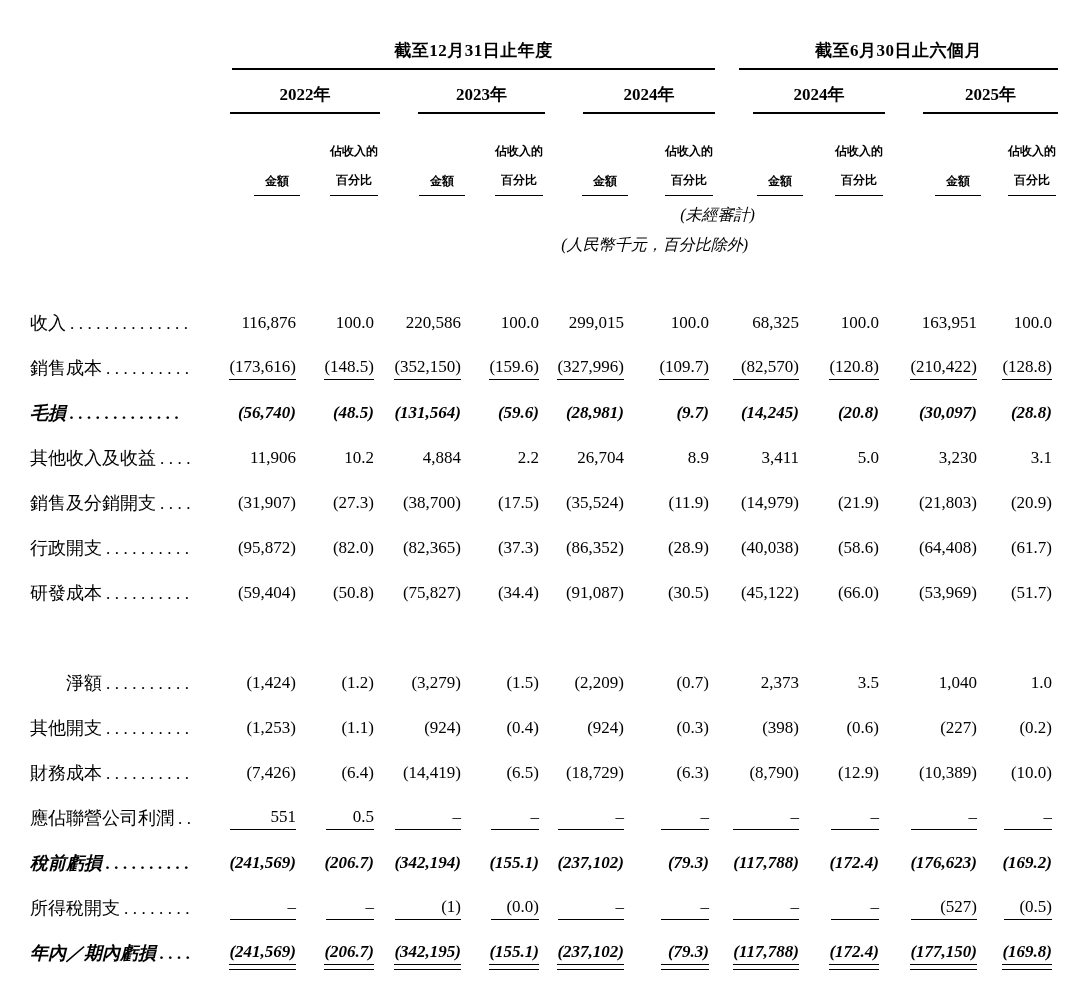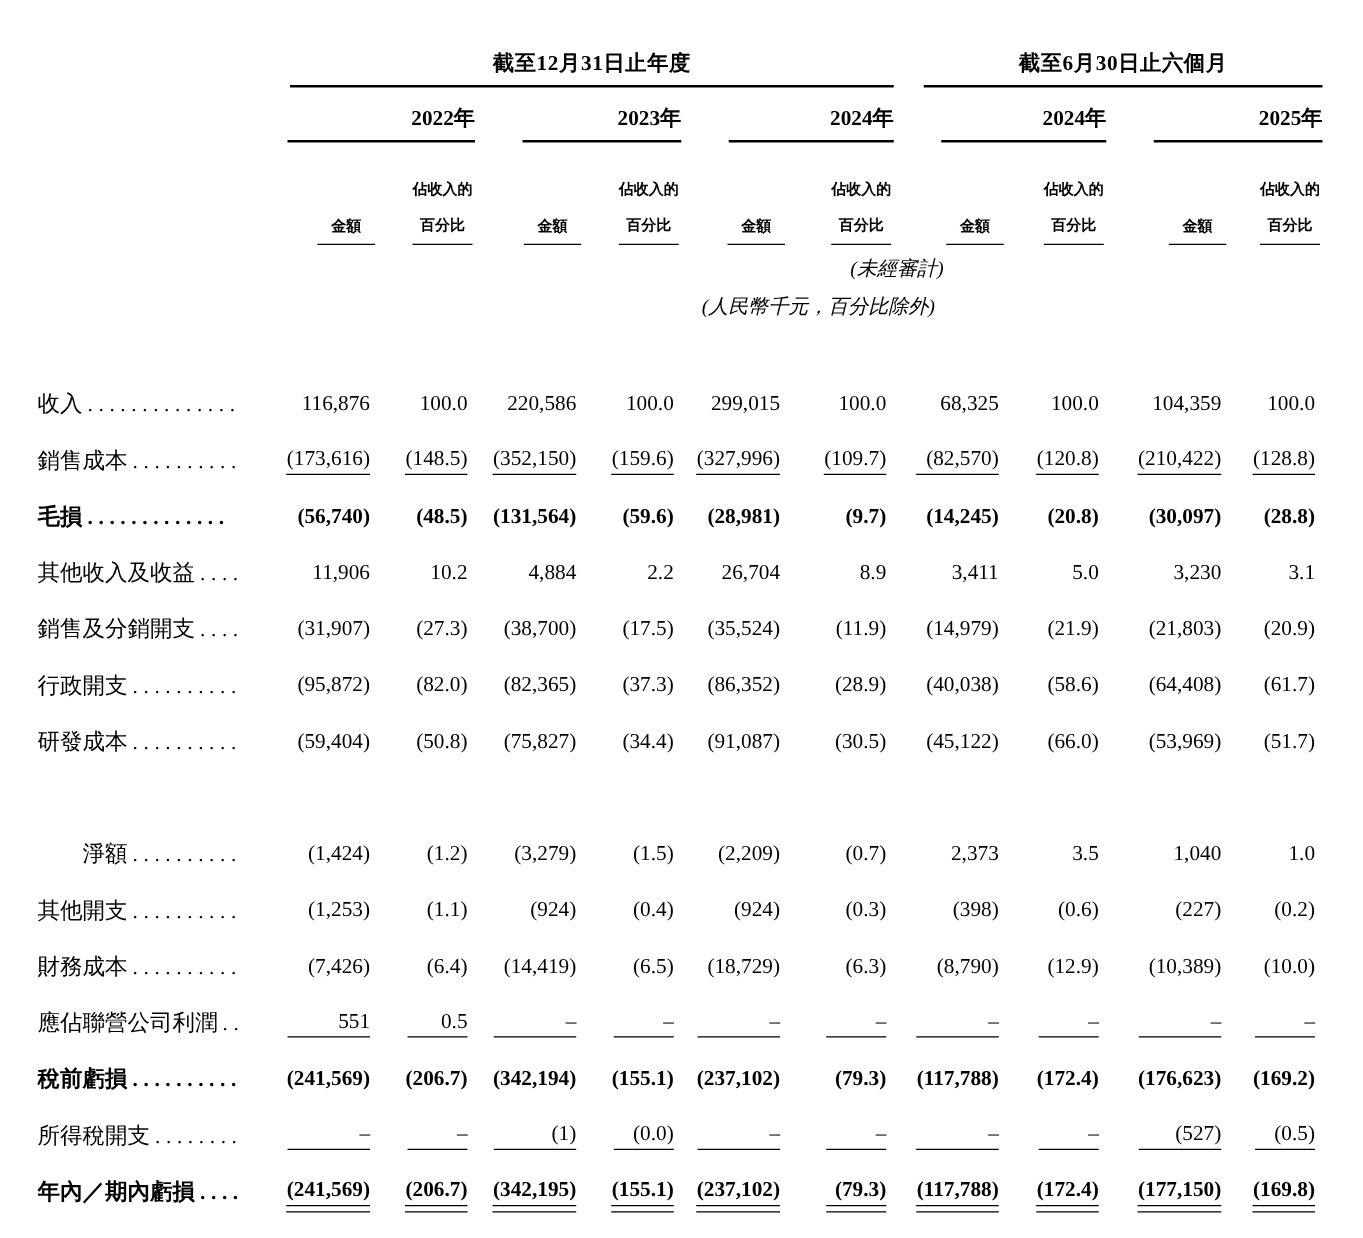--- a/index.html
+++ b/index.html
@@ -17,21 +17,21 @@
   
   .h-groups { height:34px; align-items:end; }
   .gtitle { font-weight:bold; font-size:17px; text-align:center; letter-spacing:0.5px; padding-bottom:6px; white-space:nowrap; }
   .span-g1 { grid-column:2 / span 6; padding-left:40px; }
   .span-g2 { grid-column:8 / span 4; padding-left:24px; }
   .h-grules { height:10px; }
   .grule { height:0; border-top:2.2px solid #000; }
   .grule.span-g1 { margin-left:40px; padding-left:0; }
   .grule.span-g2 { margin-left:24px; padding-left:0; }
   .h-years { height:34px; align-items:end; }
-  .ylab { font-weight:bold; font-size:17px; text-align:right; padding-left:38px; padding-bottom:6px; white-space:nowrap; }
+  .ylab { font-weight:bold; font-size:17px; text-align:center; padding-left:38px; padding-bottom:6px; white-space:nowrap; }
   .span-y1 { grid-column:2 / span 2; } .span-y2 { grid-column:4 / span 2; }
   .span-y3 { grid-column:6 / span 2; } .span-y4 { grid-column:8 / span 2; }
   .span-y5 { grid-column:10 / span 2; }
   .h-yrules { height:10px; }
   .yrule { height:0; border-top:2px solid #000; margin-left:38px; }
   .h-sub { height:74px; align-items:end; }
   .shc { text-align:right; font-weight:bold; font-size:12px; padding-right:2px; white-space:nowrap; }
   .hrule-amt { display:inline-block; min-width:46px; text-align:center; padding:0 6px 5px; border-bottom:1.8px solid #000; }
   .pct-stack { display:inline-block; text-align:center; line-height:30px; }
   .pct-top { padding-bottom:2px; }
@@ -42,21 +42,21 @@
   .spacer { height:44px; }
   
   .trow { height:45px; align-items:end; }
   .lbl { font-size:18px; padding-bottom:10px; white-space:nowrap; overflow:hidden; }
   .lbl.indent { padding-left:36px; }
   .dots { font-size:17px; letter-spacing:4.5px; margin-left:4px; }
   .cell { font-size:17px; text-align:right; padding:0 6px 10px 0; }
   .num { display:inline-block; position:relative; padding-bottom:2px; }
   .amt .num { min-width:66px; }
   .pct .num { min-width:48px; }
-  .bold .lbl, .bold .cell { font-weight:bold; }
+  .bold .lbl, .bold .cell { font-weight:bold;font-style:italic; }
   .rule-single .num { border-bottom:1.6px solid #000; }
   .rule-double .num { border-bottom:1.6px solid #000; }
   .rule-double .num::after {
     content:""; position:absolute; left:0; right:0; bottom:-5.5px;
     border-top:1.6px solid #000;
   }
 </style>
 </head>
 <body>
 
@@ -112,21 +112,21 @@
       <div class="grid trow">
         <div class="lbl"><span>收入</span><span class="dots">..............</span></div>
         <div class="cell amt"><span class="num">116,876</span></div>
         <div class="cell pct"><span class="num">100.0</span></div>
         <div class="cell amt"><span class="num">220,586</span></div>
         <div class="cell pct"><span class="num">100.0</span></div>
         <div class="cell amt"><span class="num">299,015</span></div>
         <div class="cell pct"><span class="num">100.0</span></div>
         <div class="cell amt"><span class="num">68,325</span></div>
         <div class="cell pct"><span class="num">100.0</span></div>
-        <div class="cell amt"><span class="num">104,359</span></div>
+        <div class="cell amt"><span class="num">163,951</span></div>
         <div class="cell pct"><span class="num">100.0</span></div>
       </div>
       <div class="grid trow rule-single">
         <div class="lbl"><span>銷售成本</span><span class="dots">...........</span></div>
         <div class="cell amt"><span class="num">(173,616)</span></div>
         <div class="cell pct"><span class="num">(148.5)</span></div>
         <div class="cell amt"><span class="num">(352,150)</span></div>
         <div class="cell pct"><span class="num">(159.6)</span></div>
         <div class="cell amt"><span class="num">(327,996)</span></div>
         <div class="cell pct"><span class="num">(109.7)</span></div>

